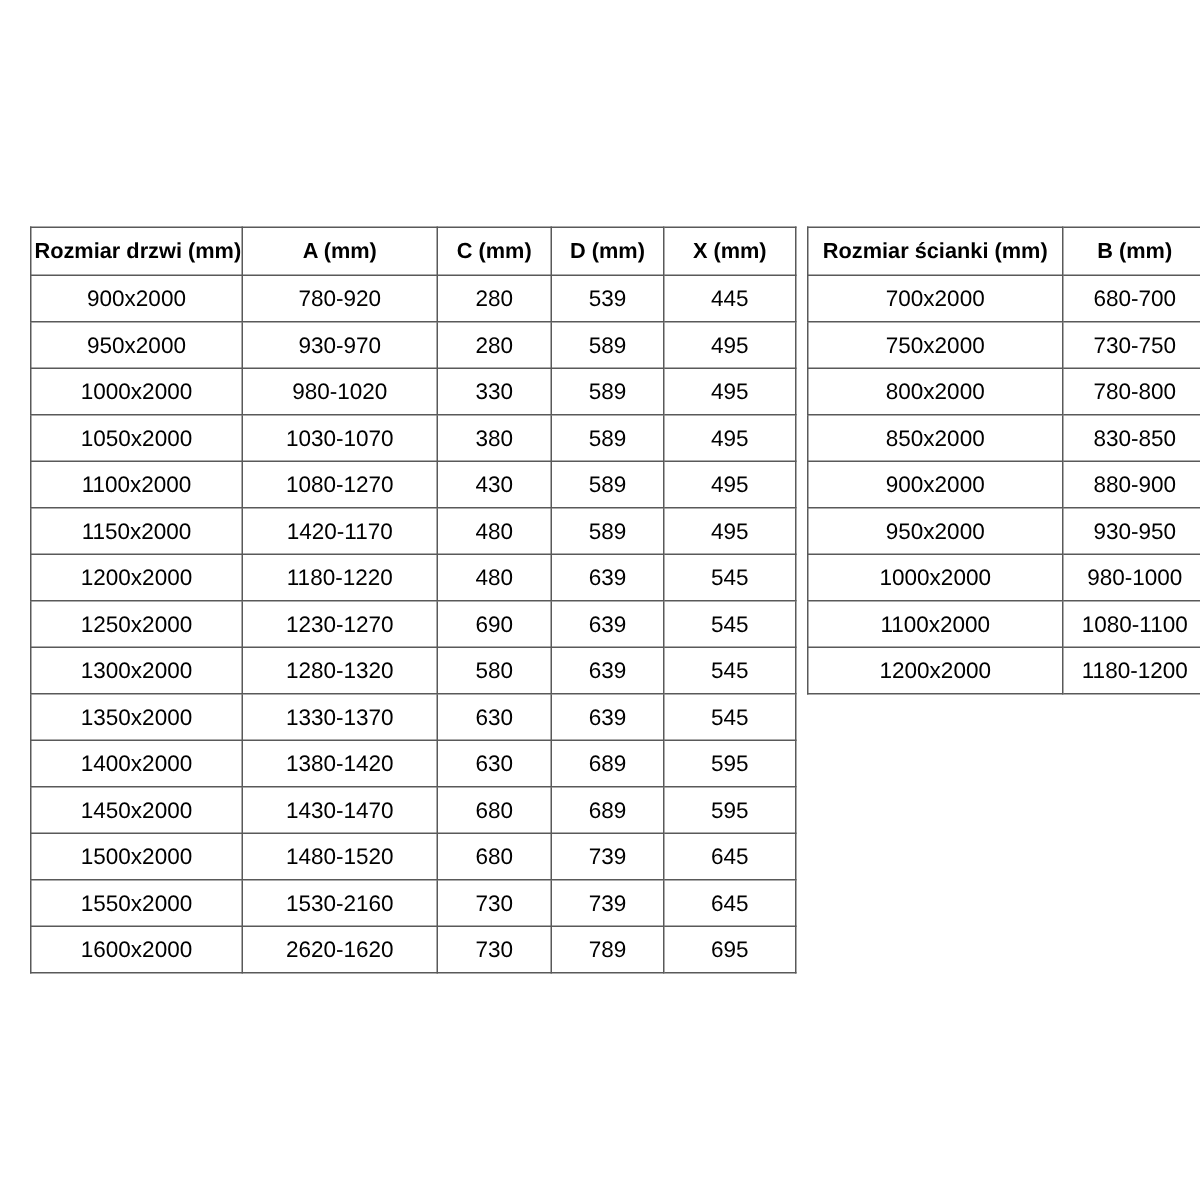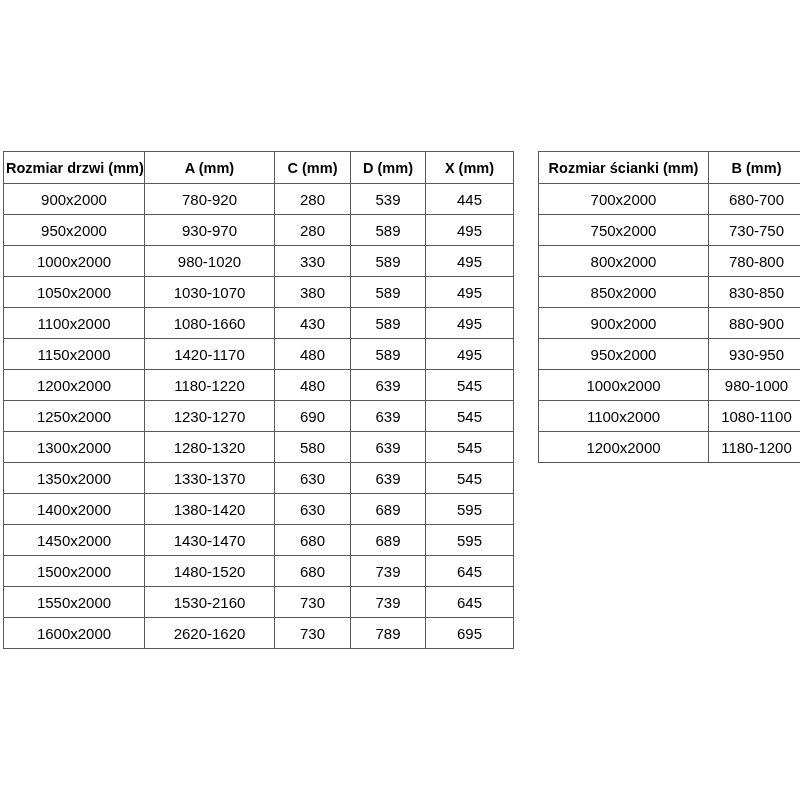--- a/index.html
+++ b/index.html
@@ -35,21 +35,21 @@
     font-weight: bold;
     font-size: 14.5px;
     height: 31px;
   }
   table.spec-table td {
     font-weight: normal;
     height: 30px;
   }
   
   .door-table {
-    left: 3px;
+    left: 20px;
     top: 151px;
     width: 485px;
   }
   .door-table th:nth-child(1) { width: 136px; }
   .door-table th:nth-child(2) { width: 125px; }
   .door-table th:nth-child(3) { width: 71px; }
   .door-table th:nth-child(4) { width: 70px; }
   .door-table th:nth-child(5) { width: 83px; }
   
   .wall-table {
@@ -98,21 +98,21 @@
         </tr>
         <tr>
           <td>1050x2000</td>
           <td>1030-1070</td>
           <td>380</td>
           <td>589</td>
           <td>495</td>
         </tr>
         <tr>
           <td>1100x2000</td>
-          <td>1080-1660</td>
+          <td>1080-1270</td>
           <td>430</td>
           <td>589</td>
           <td>495</td>
         </tr>
         <tr>
           <td>1150x2000</td>
           <td>1420-1170</td>
           <td>480</td>
           <td>589</td>
           <td>495</td>

